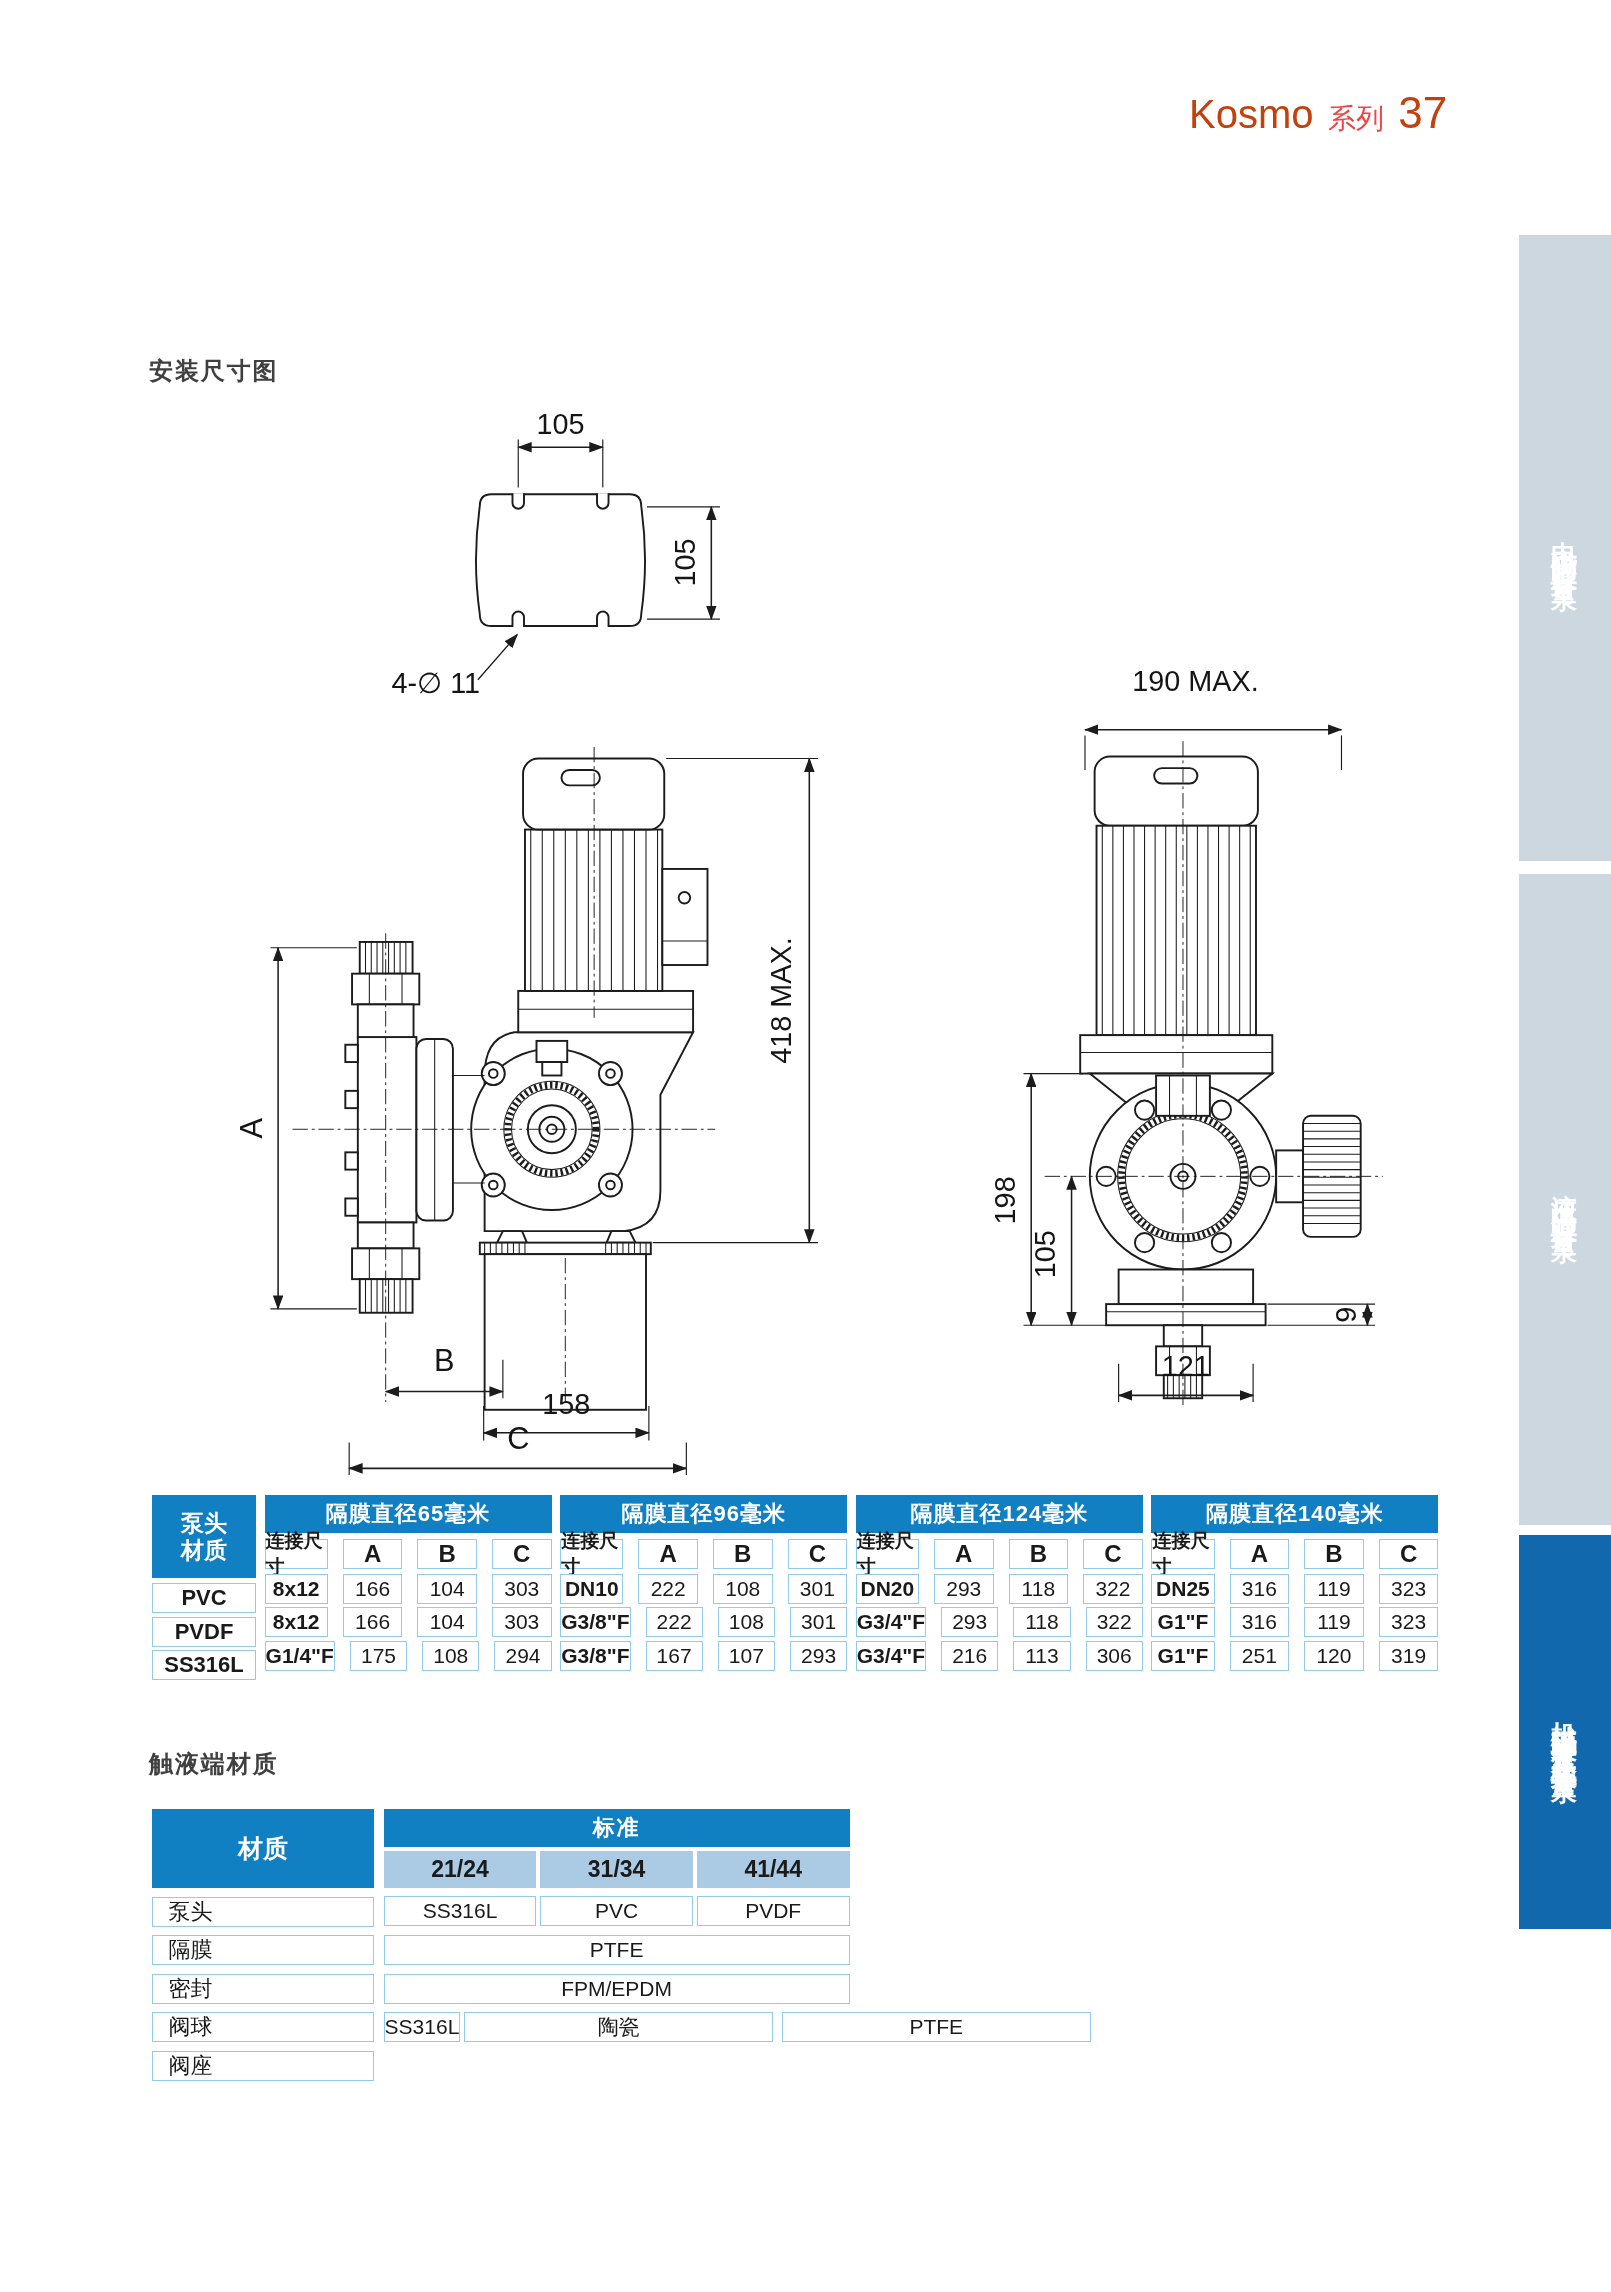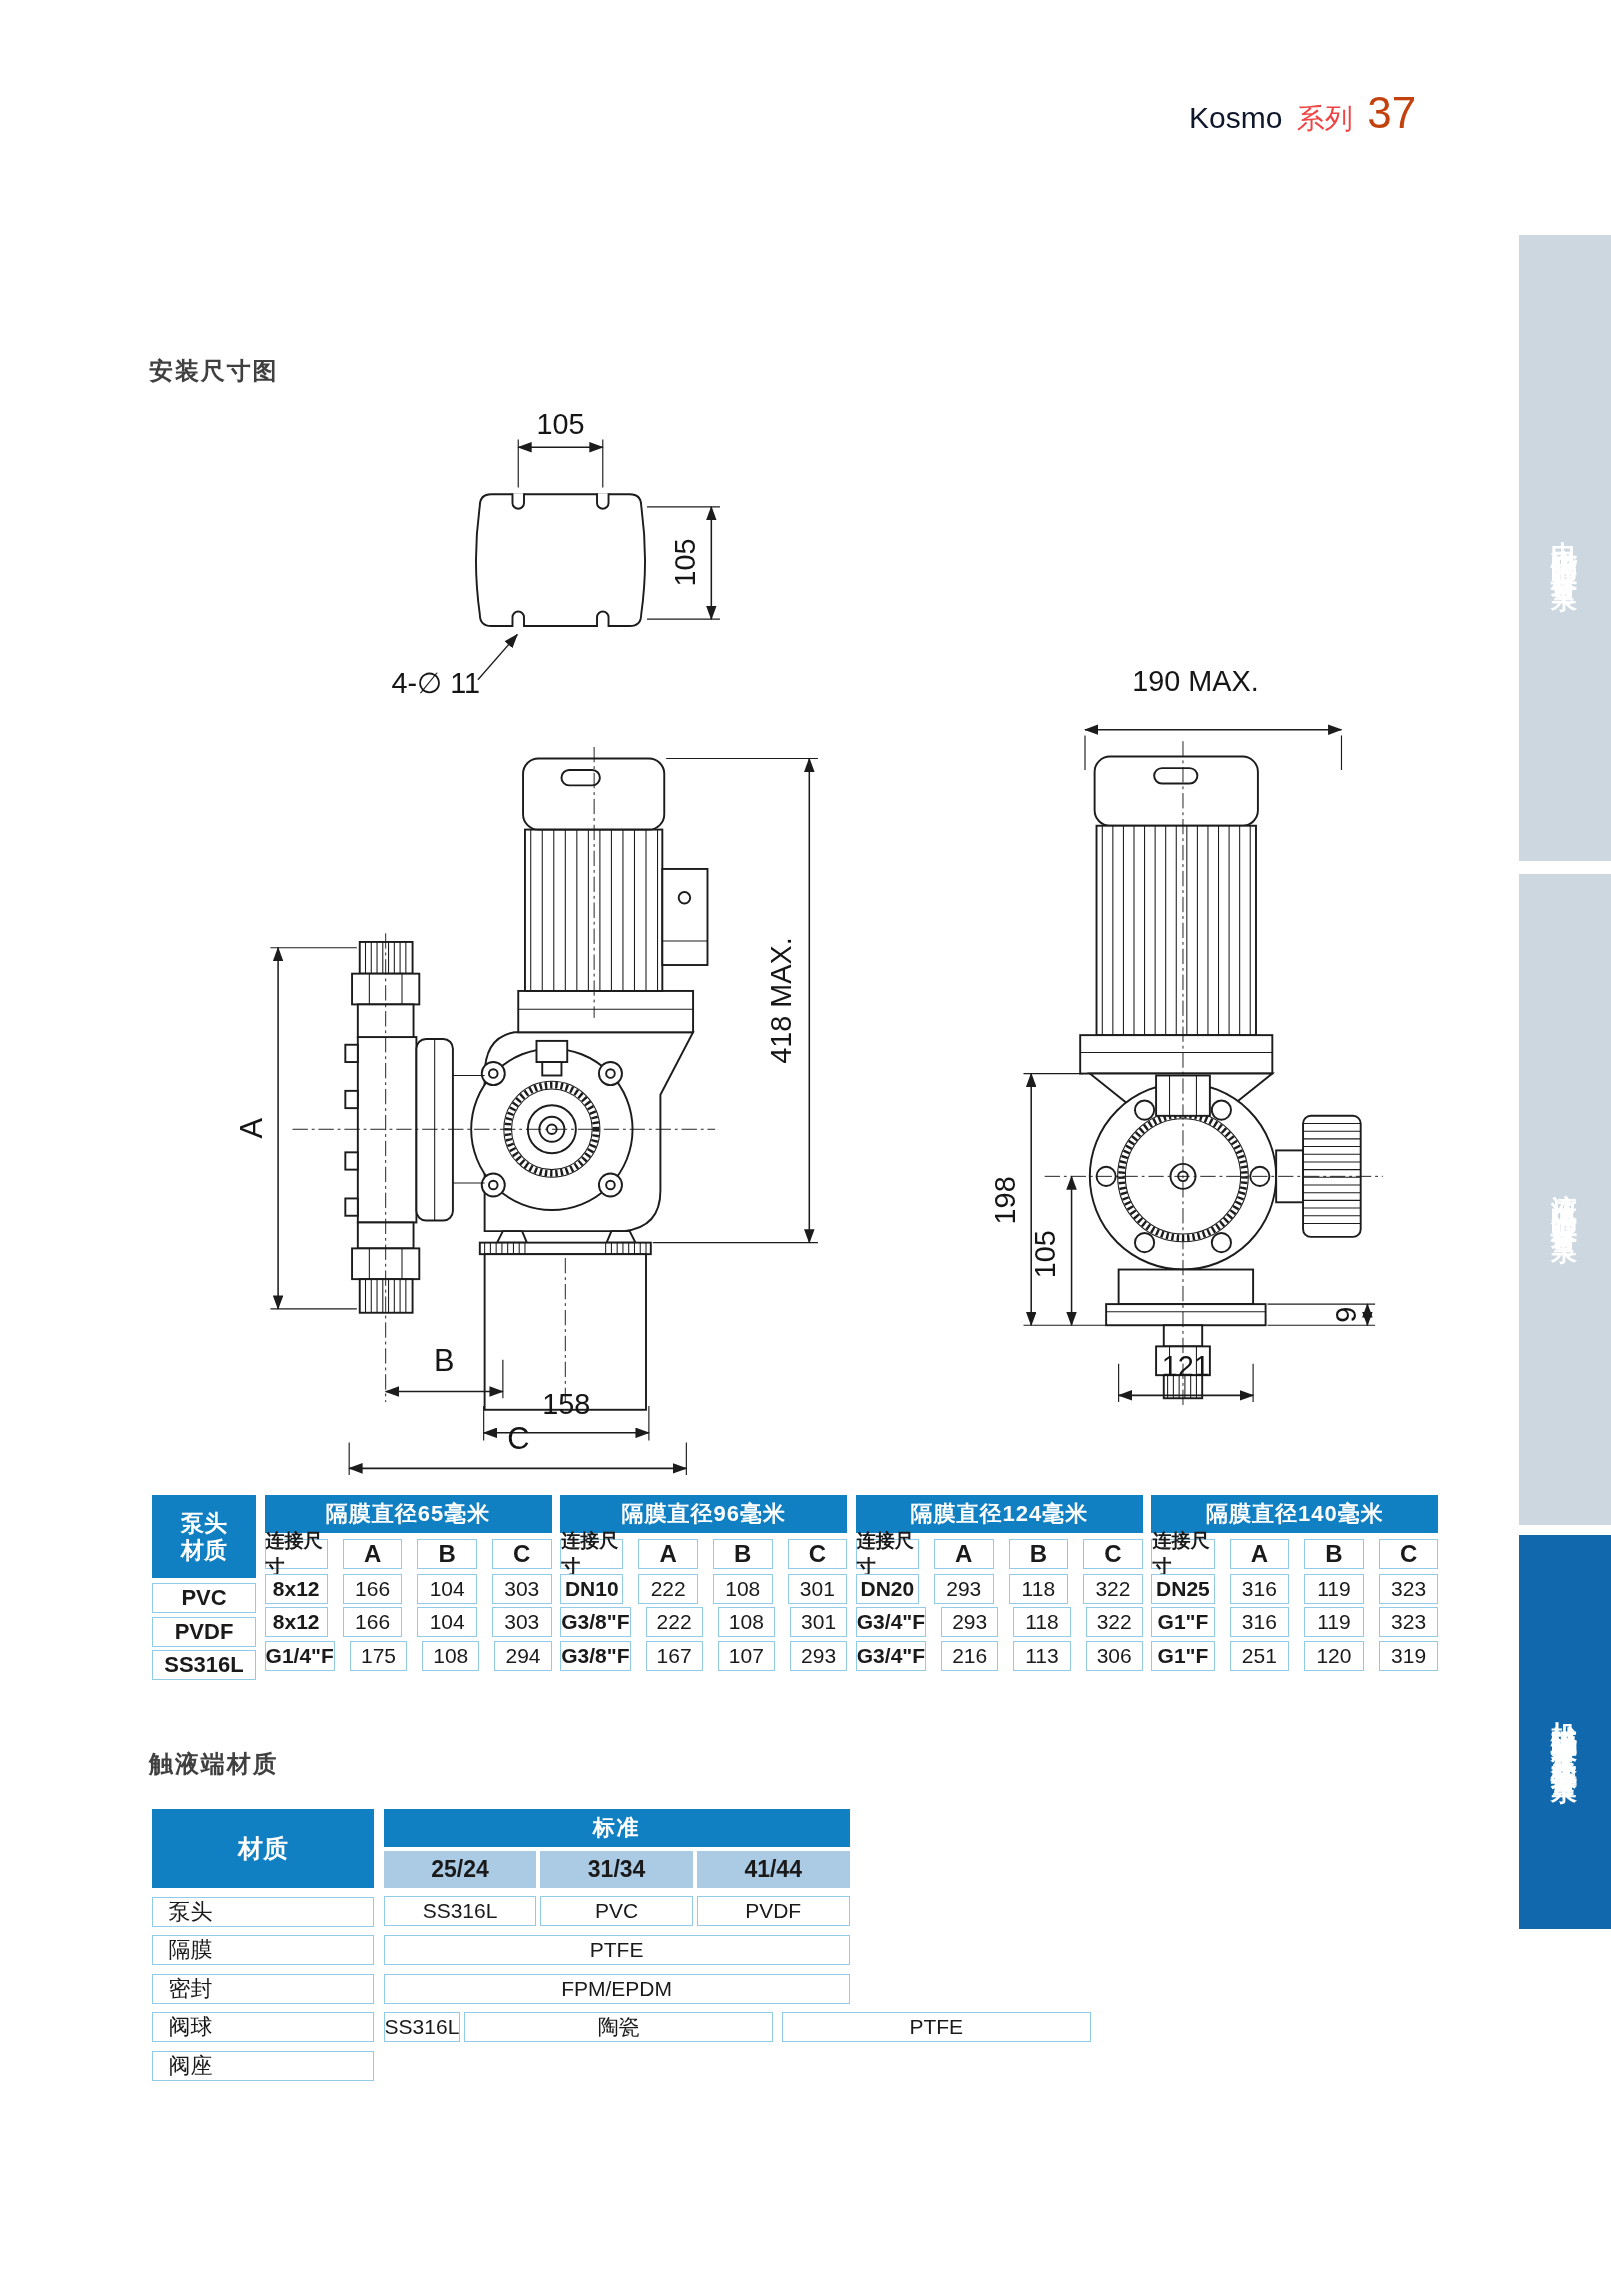--- a/index.html
+++ b/index.html
@@ -1,20 +1,20 @@
 <!DOCTYPE html>
 <html><head>
 <meta charset="utf-8">
 <style>
   html,body{margin:0;padding:0;background:#e8e8e8;}
   .page{position:relative;width:1611px;height:2292px;background:#ffffff;margin:0 auto;
         font-family:"Liberation Sans",sans-serif;overflow:hidden;}
   
   .pghead{position:absolute;top:88px;left:1189px;display:flex;align-items:baseline;gap:14.4px;}
-  .brand{font-size:30px;color:#0f172a;}
+  .brand{font-size:40px;color:#c2410c;}
   .series{font-size:28px;color:#ef4444;}
   .pgnum{font-size:44px;color:#c2410c;}
   
   .sect{position:absolute;color:#404040;font-size:24px;font-weight:bold;letter-spacing:1.9px;}
   
   .drawing{position:absolute;left:134px;top:403px;}
   .o{fill:none;stroke:#1c1c1c;stroke-width:2;}
   .ow{fill:#ffffff;stroke:#1c1c1c;stroke-width:2;}
   .thin{fill:none;stroke:#1c1c1c;stroke-width:1.1;}
   .knurl{fill:none;stroke:#1c1c1c;stroke-width:7;stroke-dasharray:2.5 3;}
@@ -377,21 +377,21 @@
       <div class="bluehead mcorner">材质</div>
       <div class="cell mlabel">泵头</div>
       <div class="cell mlabel">隔膜</div>
       <div class="cell mlabel">密封</div>
       <div class="cell mlabel">阀球</div>
       <div class="cell mlabel">阀座</div>
     </div>
     <div class="mright">
       <div class="bluehead mstd">标准</div>
       <div class="msub">
-        <div class="cell">25/24</div>
+        <div class="cell">21/24</div>
         <div class="cell">31/34</div>
         <div class="cell">41/44</div>
       </div>
       <div class="mrow">
         <div class="cell w1">SS316L</div>
         <div class="cell w1">PVC</div>
         <div class="cell w1">PVDF</div>
       </div>
       <div class="mrow">
         <div class="cell wfull">PTFE</div>

